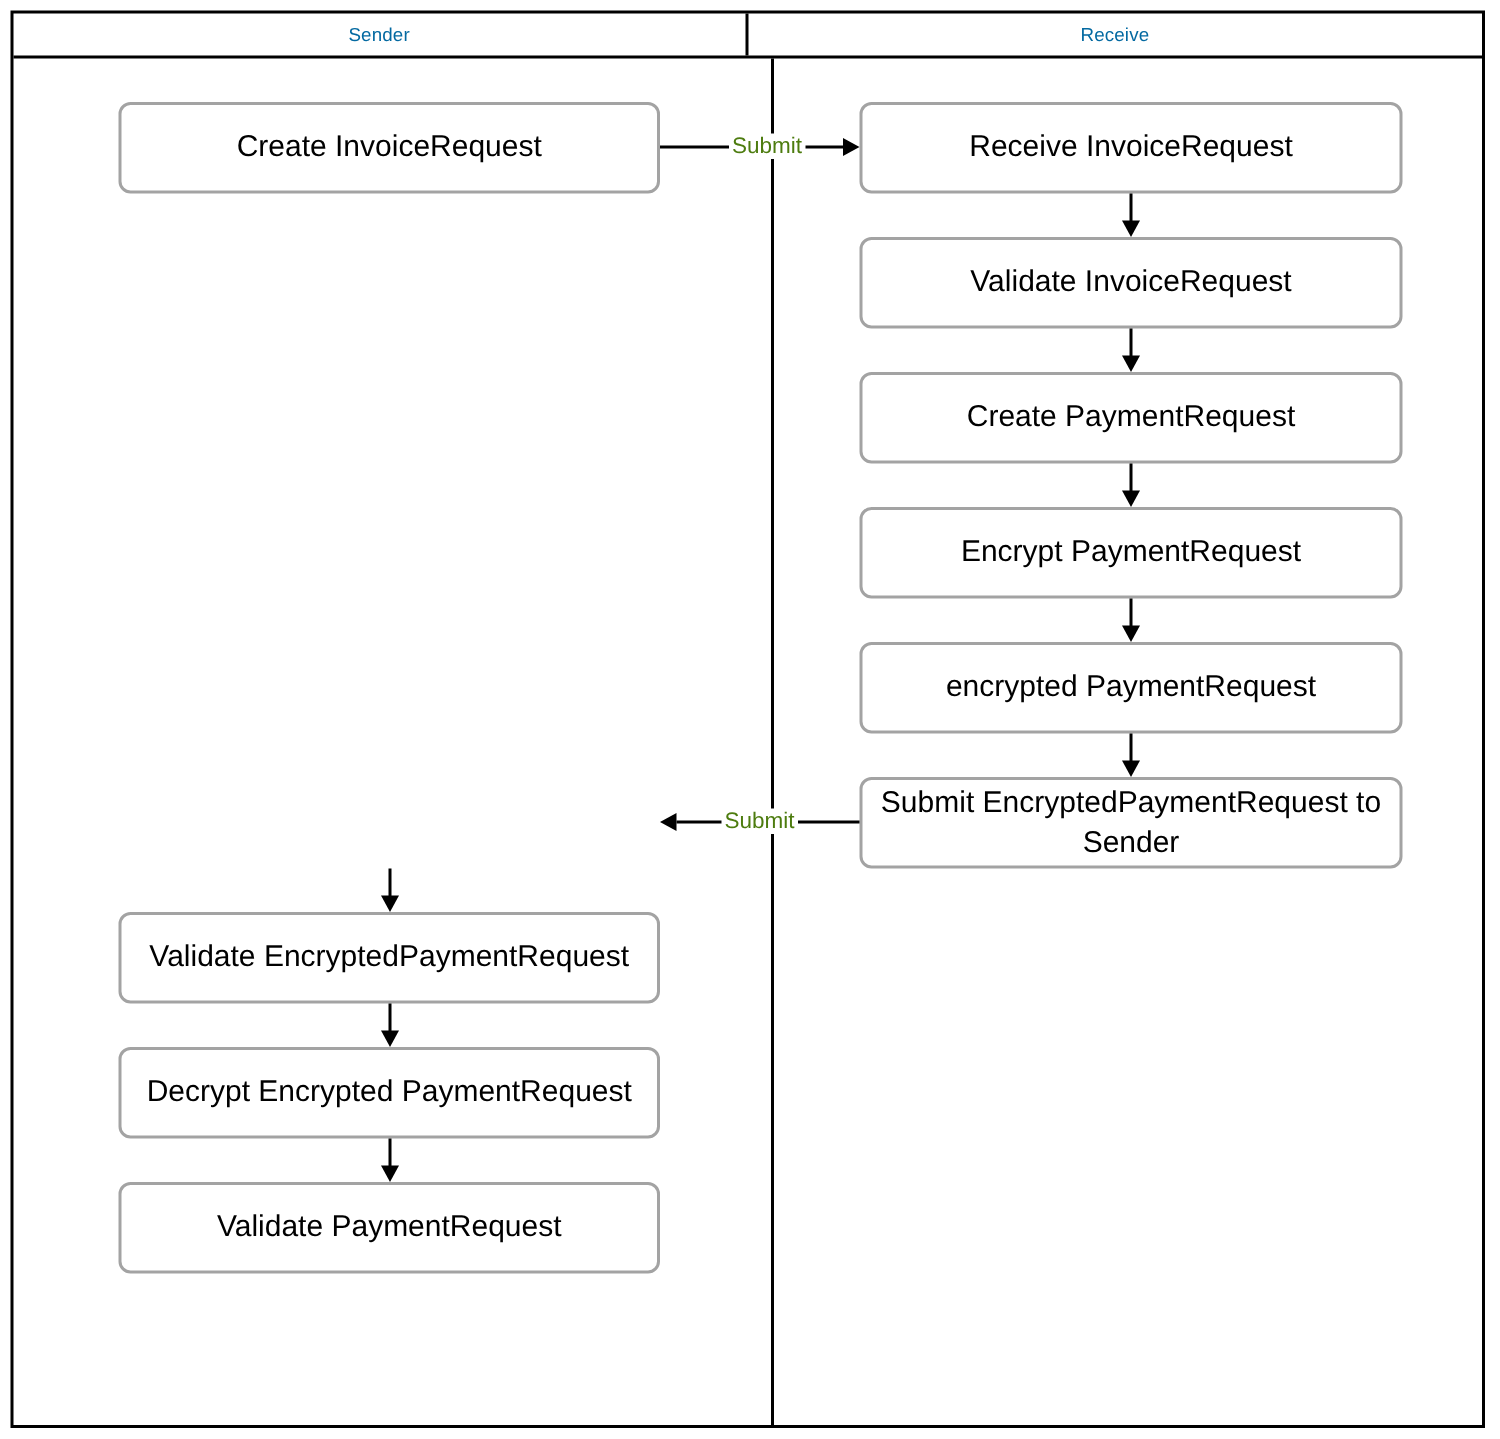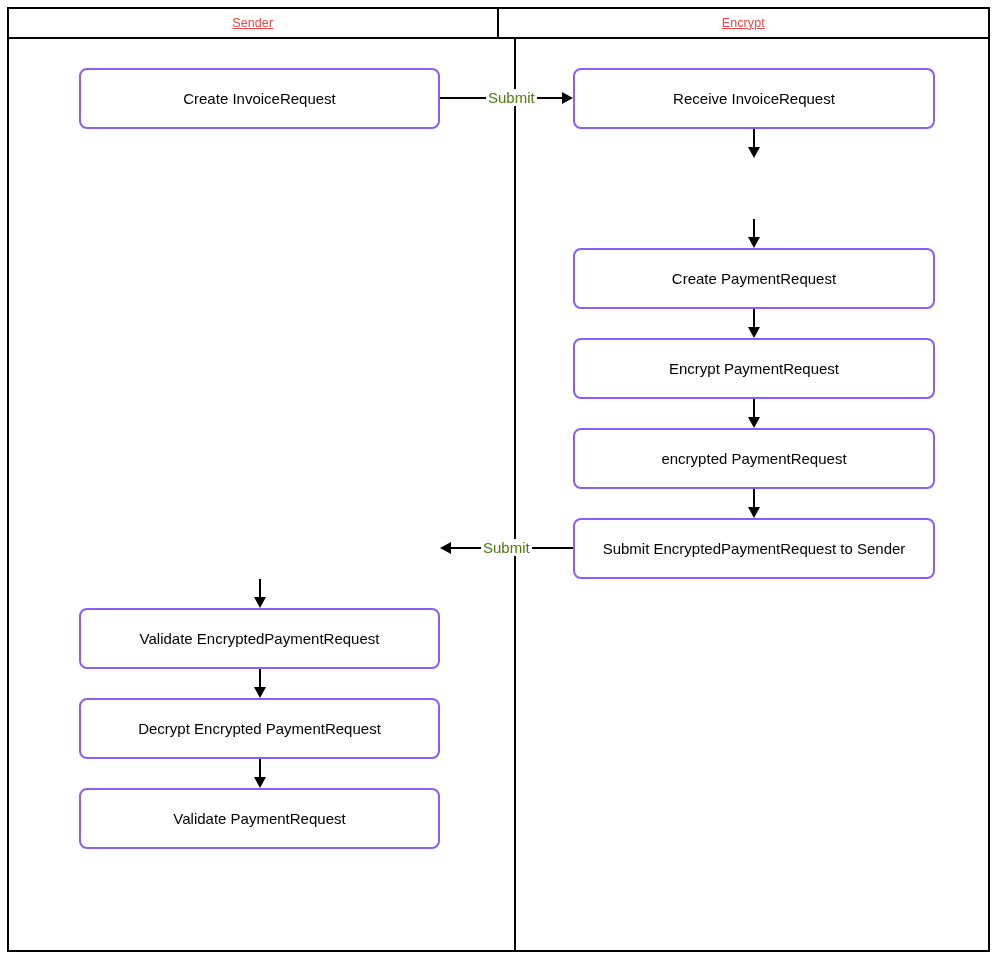--- a/index.html
+++ b/index.html
@@ -41,48 +41,47 @@
     display: flex;
   }
   .lane-header {
     flex: 1 1 50%;
     display: flex;
     align-items: center;
     justify-content: center;
     font-size: 12.5px;
     line-height: 1;
     letter-spacing: 0.1px;
-    color: #ef4444;
-    text-decoration: underline;
+    color: #0369a1;
   }
   .lane-header.left {
     border-right: 2px solid #000000;
     box-sizing: border-box;
   }
   .lane-divider {
     position: absolute;
     left: 505px;
     top: 30px;
     width: 2px;
     height: 913px;
     background: #000000;
   }
 
   
   .node {
     position: absolute;
     box-sizing: border-box;
-    border: 2px solid #8b5cf6;
+    border: 2px solid #a3a3a3;
     border-radius: 8px;
     background: #ffffff;
     display: flex;
     align-items: center;
     justify-content: center;
     text-align: center;
-    font-size: 15px;
+    font-size: 20px;
     line-height: 1.32;
     padding: 2px 8px;
     color: #000000;
   }
   .node span { display: block; }
 
   
   .vline {
     position: absolute;
     width: 2px;
@@ -132,21 +131,21 @@
 
 <div id="canvas">
 
   <div class="lane-frame">
 
     <div class="lane-header-row">
       <div class="lane-header left">
         <span>Sender</span>
       </div>
       <div class="lane-header right">
-        <span>Encrypt</span>
+        <span>Receive</span>
       </div>
     </div>
 
     <div class="lane-divider"></div>
 
   </div>
 
   <div class="node" style="left:79px; top:68px; width:361px; height:61px;">
     <span>Create InvoiceRequest</span>
   </div>
@@ -161,20 +160,23 @@
   </div>
 
   <div class="node" style="left:79px; top:788px; width:361px; height:61px;">
     <span>Validate PaymentRequest</span>
   </div>
 
   <div class="node" style="left:573px; top:68px; width:362px; height:61px;">
     <span>Receive InvoiceRequest</span>
   </div>
 
+  <div class="node" style="left:573px; top:158px; width:362px; height:61px;">
+    <span>Validate InvoiceRequest</span>
+  </div>
 
   <div class="node" style="left:573px; top:248px; width:362px; height:61px;">
     <span>Create PaymentRequest</span>
   </div>
 
   <div class="node" style="left:573px; top:338px; width:362px; height:61px;">
     <span>Encrypt PaymentRequest</span>
   </div>
 
   <div class="node" style="left:573px; top:428px; width:362px; height:61px; flex-direction:column;">

